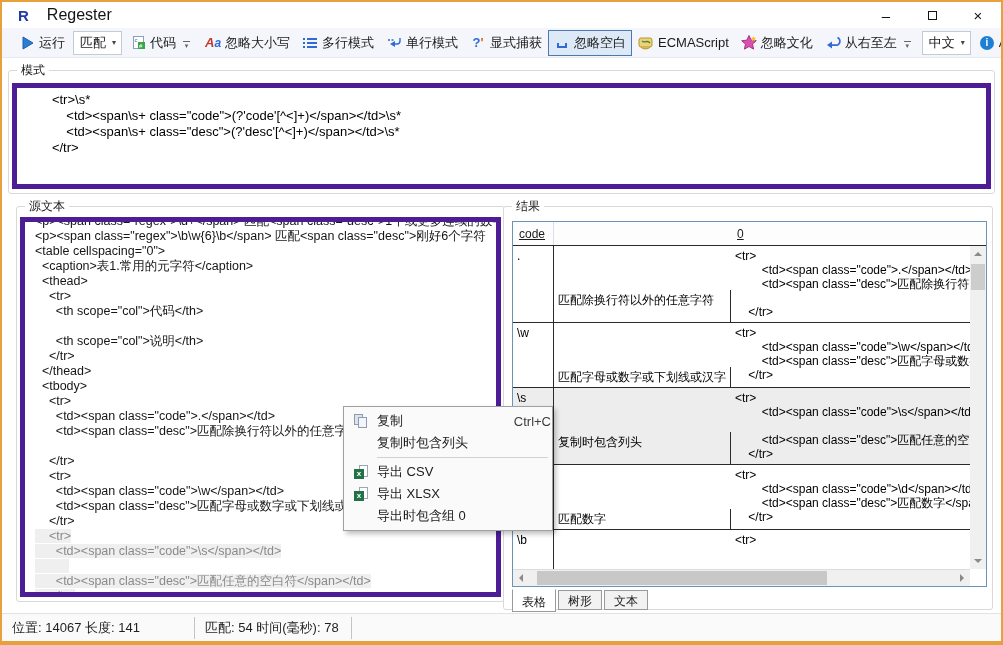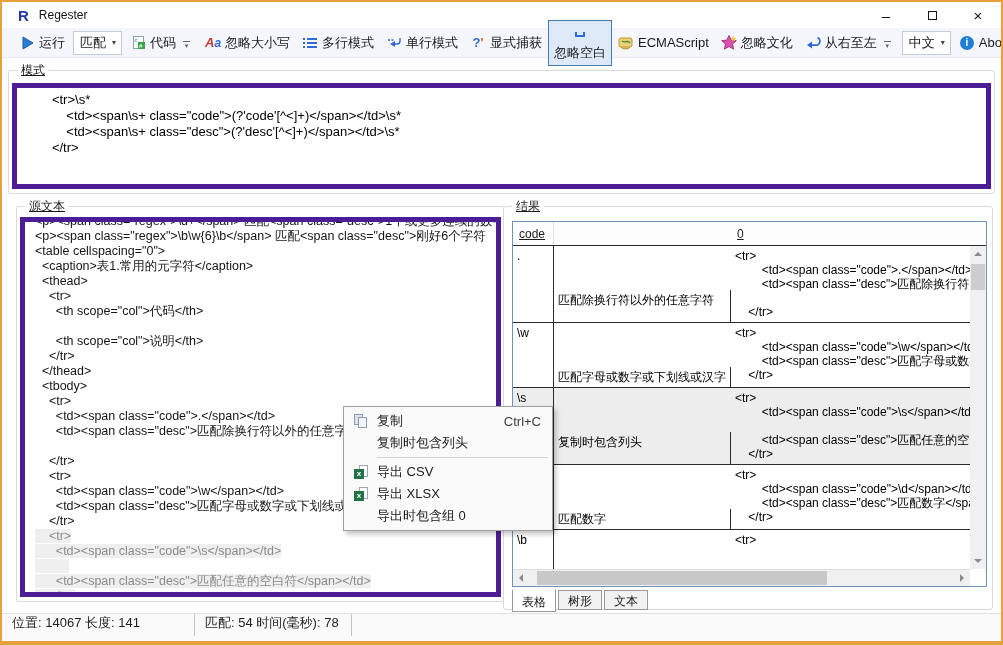--- a/index.html
+++ b/index.html
@@ -3,47 +3,47 @@
 <meta charset="utf-8">
 <style>
   * { box-sizing: border-box; margin: 0; padding: 0; }
   html,body { width:1003px; height:645px; font-family:"Liberation Sans", sans-serif; background:#fff; }
   .window { position:absolute; left:0; top:0; width:1003px; height:645px;
             border:2px solid #E7A13C; border-bottom:4px solid #E7A13C; background:#fff; overflow:hidden; }
 
   
   .titlebar { height:26px; display:flex; align-items:center; background:#fff; }
   .app-icon { margin-left:16px; color:#2438A8; font-weight:bold; font-size:15px; line-height:15px; }
-  .title-text { margin-left:10px; font-size:12px; color:#141414; }
+  .title-text { margin-left:18px; font-size:16px; color:#141414; }
   .win-btns { margin-left:auto; display:flex; height:100%; }
   .win-btn { width:46px; display:flex; align-items:center; justify-content:center; font-size:15px; color:#141414; }
   .maxbox { width:9px; height:9px; border:1px solid #141414; }
 
   
   .toolbar { height:30px; background:#f4f6fb; border-bottom:1px solid #e6e9f0; display:flex; align-items:center; padding:0 3px; font-size:13px; color:#1a1a1a; }
   .tb-grip { width:3px; height:16px; margin:0 4px; background:repeating-linear-gradient(to bottom,#b6bdc9 0 2px,transparent 2px 4px); }
   .tb-btn { display:flex; align-items:center; gap:4px; padding:3px 5px; border:1px solid transparent; white-space:nowrap; }
-  .tb-btn.checked { background:#dde9f6; border-color:#4a7ab0;flex-direction:column; }
+  .tb-btn.checked { background:#dde9f6; border-color:#4a7ab0; }
   .tb-dd { background:#fff; border:1px solid #c3cbd6; padding:2px 5px 2px 6px; display:flex; align-items:center; gap:6px; margin:0 2px; white-space:nowrap; }
   .caret { font-size:8px; color:#444; }
   .tb-ovf { width:12px; display:flex; flex-direction:column; align-items:center; margin:4px 1px 0; }
   .tb-ovf .bar { width:7px; border-top:1px solid #666; margin-bottom:1px; }
   .tb-ovf .chev { font-size:7px; color:#666; line-height:5px; }
   .ico { display:inline-flex; align-items:center; justify-content:center; width:16px; height:16px; }
   .aa-a1 { color:#c3392f; font-weight:bold; font-style:italic; font-size:13px; }
   .aa-a2 { color:#2e6bd6; font-weight:bold; font-style:italic; font-size:12px; }
   .q1 { color:#2e6bd6; font-weight:bold; font-size:13px; }
   .q2 { color:#d2691e; font-weight:bold; font-size:13px; }
   .wsbox { width:10px; height:5px; border:2px solid #2e6bd6; border-top:none; margin-top:5px; }
   .info-c { width:14px; height:14px; border-radius:50%; background:#1f7fd4; color:#fff; font-size:10px; font-weight:bold;
             display:inline-flex; align-items:center; justify-content:center; }
 
   
   .groupbox { position:absolute; border:1px solid #d9d9d9; border-radius:3px; background:#fff; }
-  .gb-label { position:absolute; top:-9px; left:8px; background:#fff; padding:0 4px; font-size:12px; color:#1a1a1a;text-decoration:underline; }
+  .gb-label { position:absolute; top:-9px; left:8px; background:#fff; padding:0 4px; font-size:12px; color:#1a1a1a; }
   .textbox { position:absolute; left:3px; right:3px; bottom:4px; border:5px solid #4c1d95; background:#fff; overflow:hidden; }
 
   
   #pattern-group { left:6px; top:68px; right:6px; height:124px; }
   #pattern-group .textbox { top:12px; }
   #pattern-text { padding:4px 6px; font:13px/16px "Liberation Sans", sans-serif; white-space:pre; }
 
   
   #source-group { left:6px; top:204px; width:489px; height:396px;margin-left:8px; }
   #source-group .textbox { top:10px; }
@@ -79,37 +79,37 @@
   .hthumb { position:absolute; top:1px; height:14px; background:#c8c8c8; }
 
   
   .tabs { position:absolute; left:8px; top:383px; display:flex; align-items:flex-start; font-size:12px; color:#1a1a1a; }
   .tab { border:1px solid #9a9a9a; background:#f2f2f2; padding:2px 9px 3px; height:20px; margin-right:2px; white-space:nowrap; }
   .tab.selected { background:#fff; border-top-color:#fff; height:23px; padding-top:4px; position:relative; top:-1px; }
 
   
   .ctxmenu { position:absolute; left:341px; top:404px; width:210px; background:#fafafa; border:1px solid #a0a0a0;
              box-shadow:3px 3px 5px rgba(0,0,0,0.25); padding:3px 1px; font-size:13px; color:#1a1a1a; z-index:50; }
-  .menu-item { display:flex; align-items:center; height:22px; padding-right:10px; }
+  .menu-item { display:flex; align-items:center; height:22px; }
   .mi-ico { width:32px; display:flex; align-items:center; justify-content:center; }
   .mi-label { flex:1; white-space:nowrap; }
   .mi-short { color:#3c3c3c; }
   .menu-sep { border-top:1px solid #d2d2d2; margin:3px 3px 3px 32px; }
   .cp-ico { position:relative; width:14px; height:14px; }
   .cp-ico .pg { position:absolute; width:9px; height:11px; border:1px solid #8d9cb2; }
   .cp-ico .pg.back { left:0; top:0; background:#dce3ec; }
   .cp-ico .pg.front { left:4px; top:3px; background:#f2f5f9; }
   .xl-ico { position:relative; width:14px; height:14px; }
   .xl-ico .pg { position:absolute; right:0; top:0; width:9px; height:12px; background:#fff; border:1px solid #9aa7b2; }
   .xl-ico .gx { position:absolute; left:0; bottom:0; width:10px; height:10px; background:#217346; color:#fff;
                 font-size:8px; font-weight:bold; line-height:10px; text-align:center; }
 
   
   .statusbar { position:absolute; left:0; right:0; bottom:0; height:28px; background:#fafafa; border-top:1px solid #e2e2e2;
-               display:flex; align-items:flex-start; font-size:13px; color:#1f1f1f; }
+               display:flex; align-items:center; font-size:13px; color:#1f1f1f; }
   .sb-sec { padding:0 12px 0 10px; white-space:nowrap; }
   .sb-sep { width:1px; height:22px; background:#c4c4c4; }
 </style>
 </head>
 <body>
 
 <div class="window">
 
   <div class="titlebar">
     <span class="app-icon">R</span>

